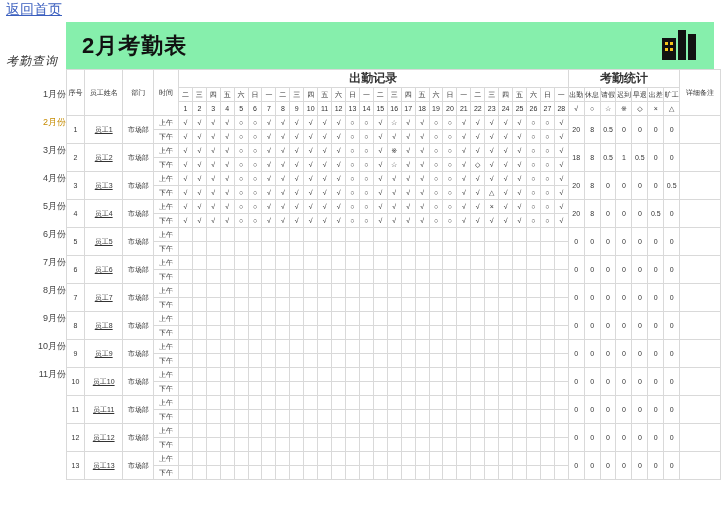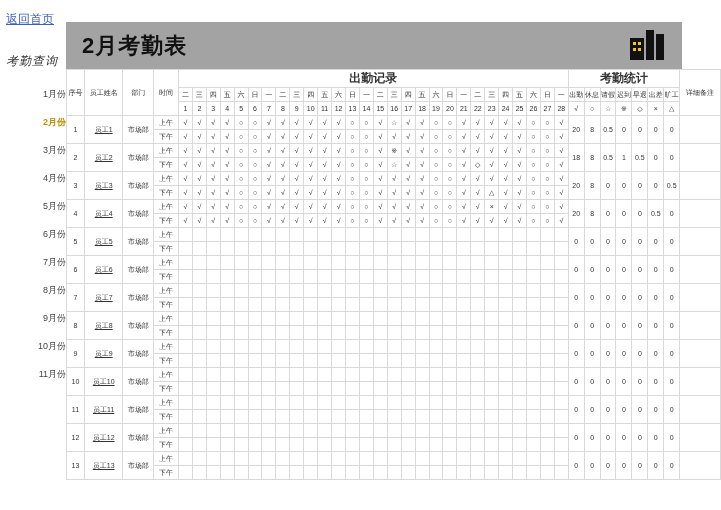--- a/index.html
+++ b/index.html
@@ -11,39 +11,40 @@
     overflow:hidden;
   }
   .page{position:relative;width:721px;height:510px;}
 
   
   .sidebar{
     position:absolute;left:0;top:0;width:66px;height:510px;
     background:#fff;
   }
   .back-link{
-    position:absolute;left:6px;top:11px;
-    font-size:12px;color:#3b5fbf;text-decoration:underline;
+    position:absolute;left:6px;top:1px;
+    font-size:14px;color:#3b5fbf;text-decoration:underline;
     cursor:pointer;white-space:nowrap;
   }
   .side-title{
     position:absolute;left:6px;top:53px;
     font-size:12px;color:#333;letter-spacing:1px;font-style:italic;
   }
   .month-list{position:absolute;left:0;top:80px;width:66px;}
   .month-item{
     height:28px;line-height:28px;text-align:right;
     font-size:9px;color:#444;cursor:pointer;
   }
-  .month-item.active{color:#c58b00;font-weight:bold;}
+  .month-item.active{color:#c58b00;font-weight:normal;}
 
   
   .banner{
     position:absolute;left:66px;top:22px;width:616px;height:47px;
-    background:#a3a3a3;
+    background:#86efac;
+    padding-left:32px;
   }
   .banner-title{
     position:absolute;left:16px;top:9px;
     font-size:22px;font-weight:bold;color:#111;letter-spacing:1px;
   }
   .logo{
     position:absolute;right:18px;top:8px;width:34px;height:30px;
   }
 
   

